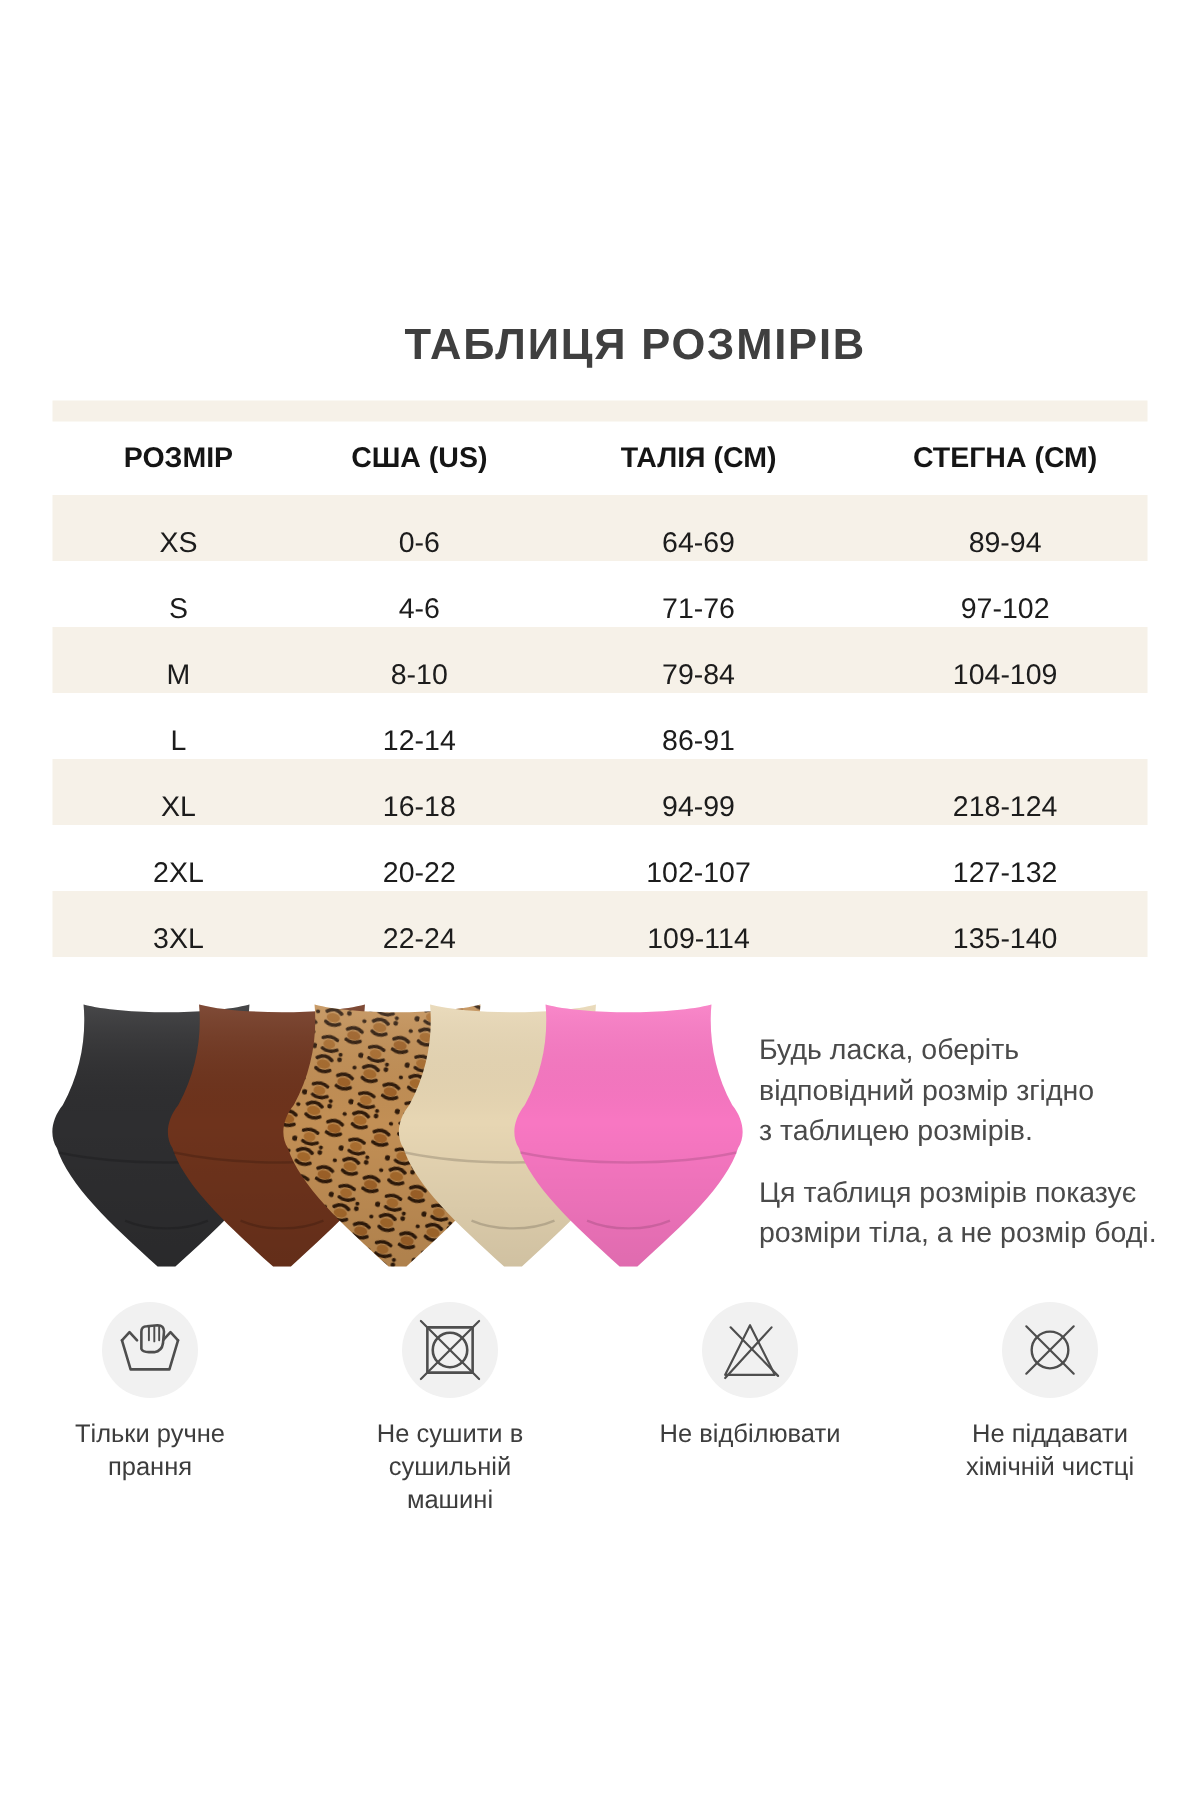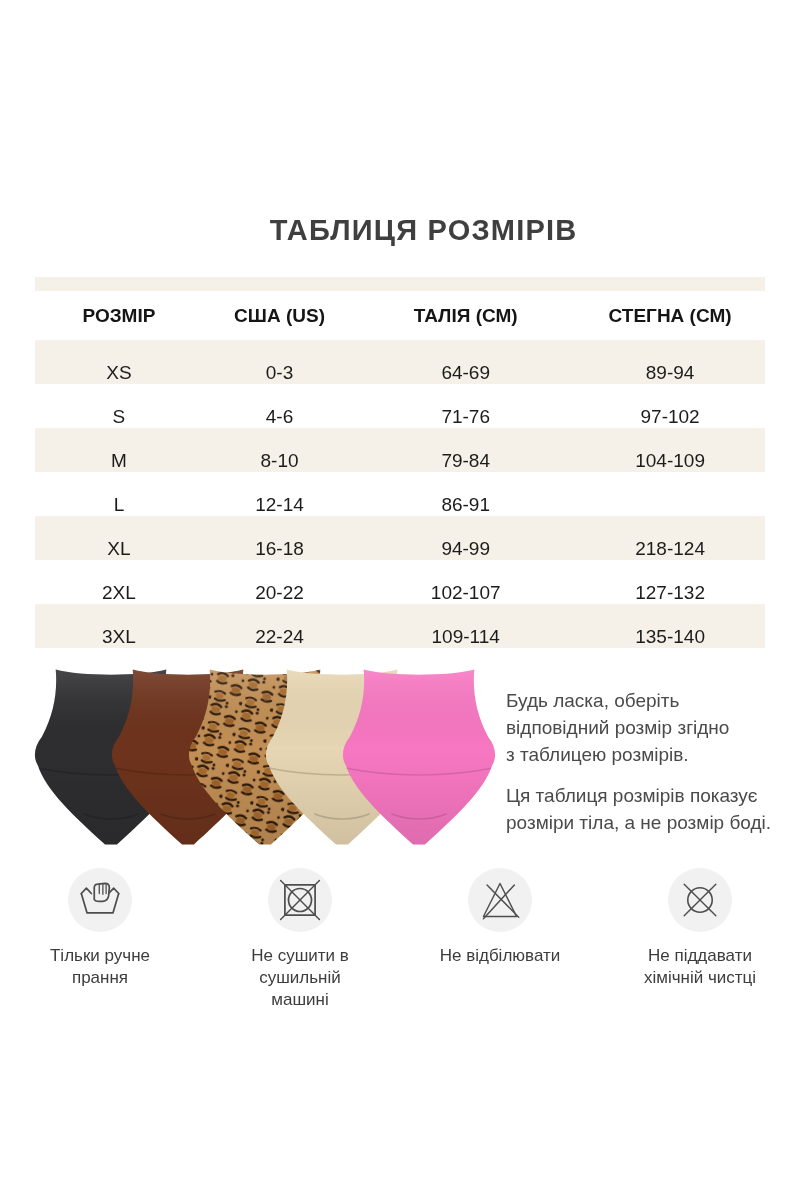--- a/index.html
+++ b/index.html
@@ -16,21 +16,21 @@
   
   .page-title {
     position:absolute; top:214px; left:0; width:800px;
     margin:0; text-align:center;
     font-size:29px; font-weight:800; letter-spacing:1.2px;
     color:#3f3f3f;
     padding-left:47px;
   }
 
   
-  .size-table { position:absolute; top:277px; left:35px; width:730px; }
+  .size-table { position:absolute; top:267px; left:35px; width:730px; }
   .table-topbar { height:14px; background:var(--stripe,#f6f1e8); }
   .thead { display:flex; height:49px; align-items:center; }
   .hcell { text-align:center; font-weight:700; font-size:19px; color:#151515; }
   .trow { display:flex; height:44px; align-items:flex-end; font-size:19px; color:#1c1c1c; }
   .trow:nth-child(odd) { background:var(--stripe,#f6f1e8); }
   .cell { text-align:center; }
   .c0 { width:23%; } .c1 { width:21%; } .c2 { width:30%; } .c3 { width:26%; }
 
   
   .products { position:absolute; top:663px; left:0; width:800px; height:188px; }
@@ -75,21 +75,21 @@
   <div class="table-topbar"></div>
   <div class="thead">
     <div class="hcell c0">РОЗМІР</div>
     <div class="hcell c1">США (US)</div>
     <div class="hcell c2">ТАЛІЯ (СМ)</div>
     <div class="hcell c3">СТЕГНА (СМ)</div>
   </div>
   <div>
       <div class="trow">
         <div class="cell c0">XS</div>
-        <div class="cell c1">0-3</div>
+        <div class="cell c1">0-6</div>
         <div class="cell c2">64-69</div>
         <div class="cell c3">89-94</div>
       </div>
       <div class="trow">
         <div class="cell c0">S</div>
         <div class="cell c1">4-6</div>
         <div class="cell c2">71-76</div>
         <div class="cell c3">97-102</div>
       </div>
       <div class="trow">

